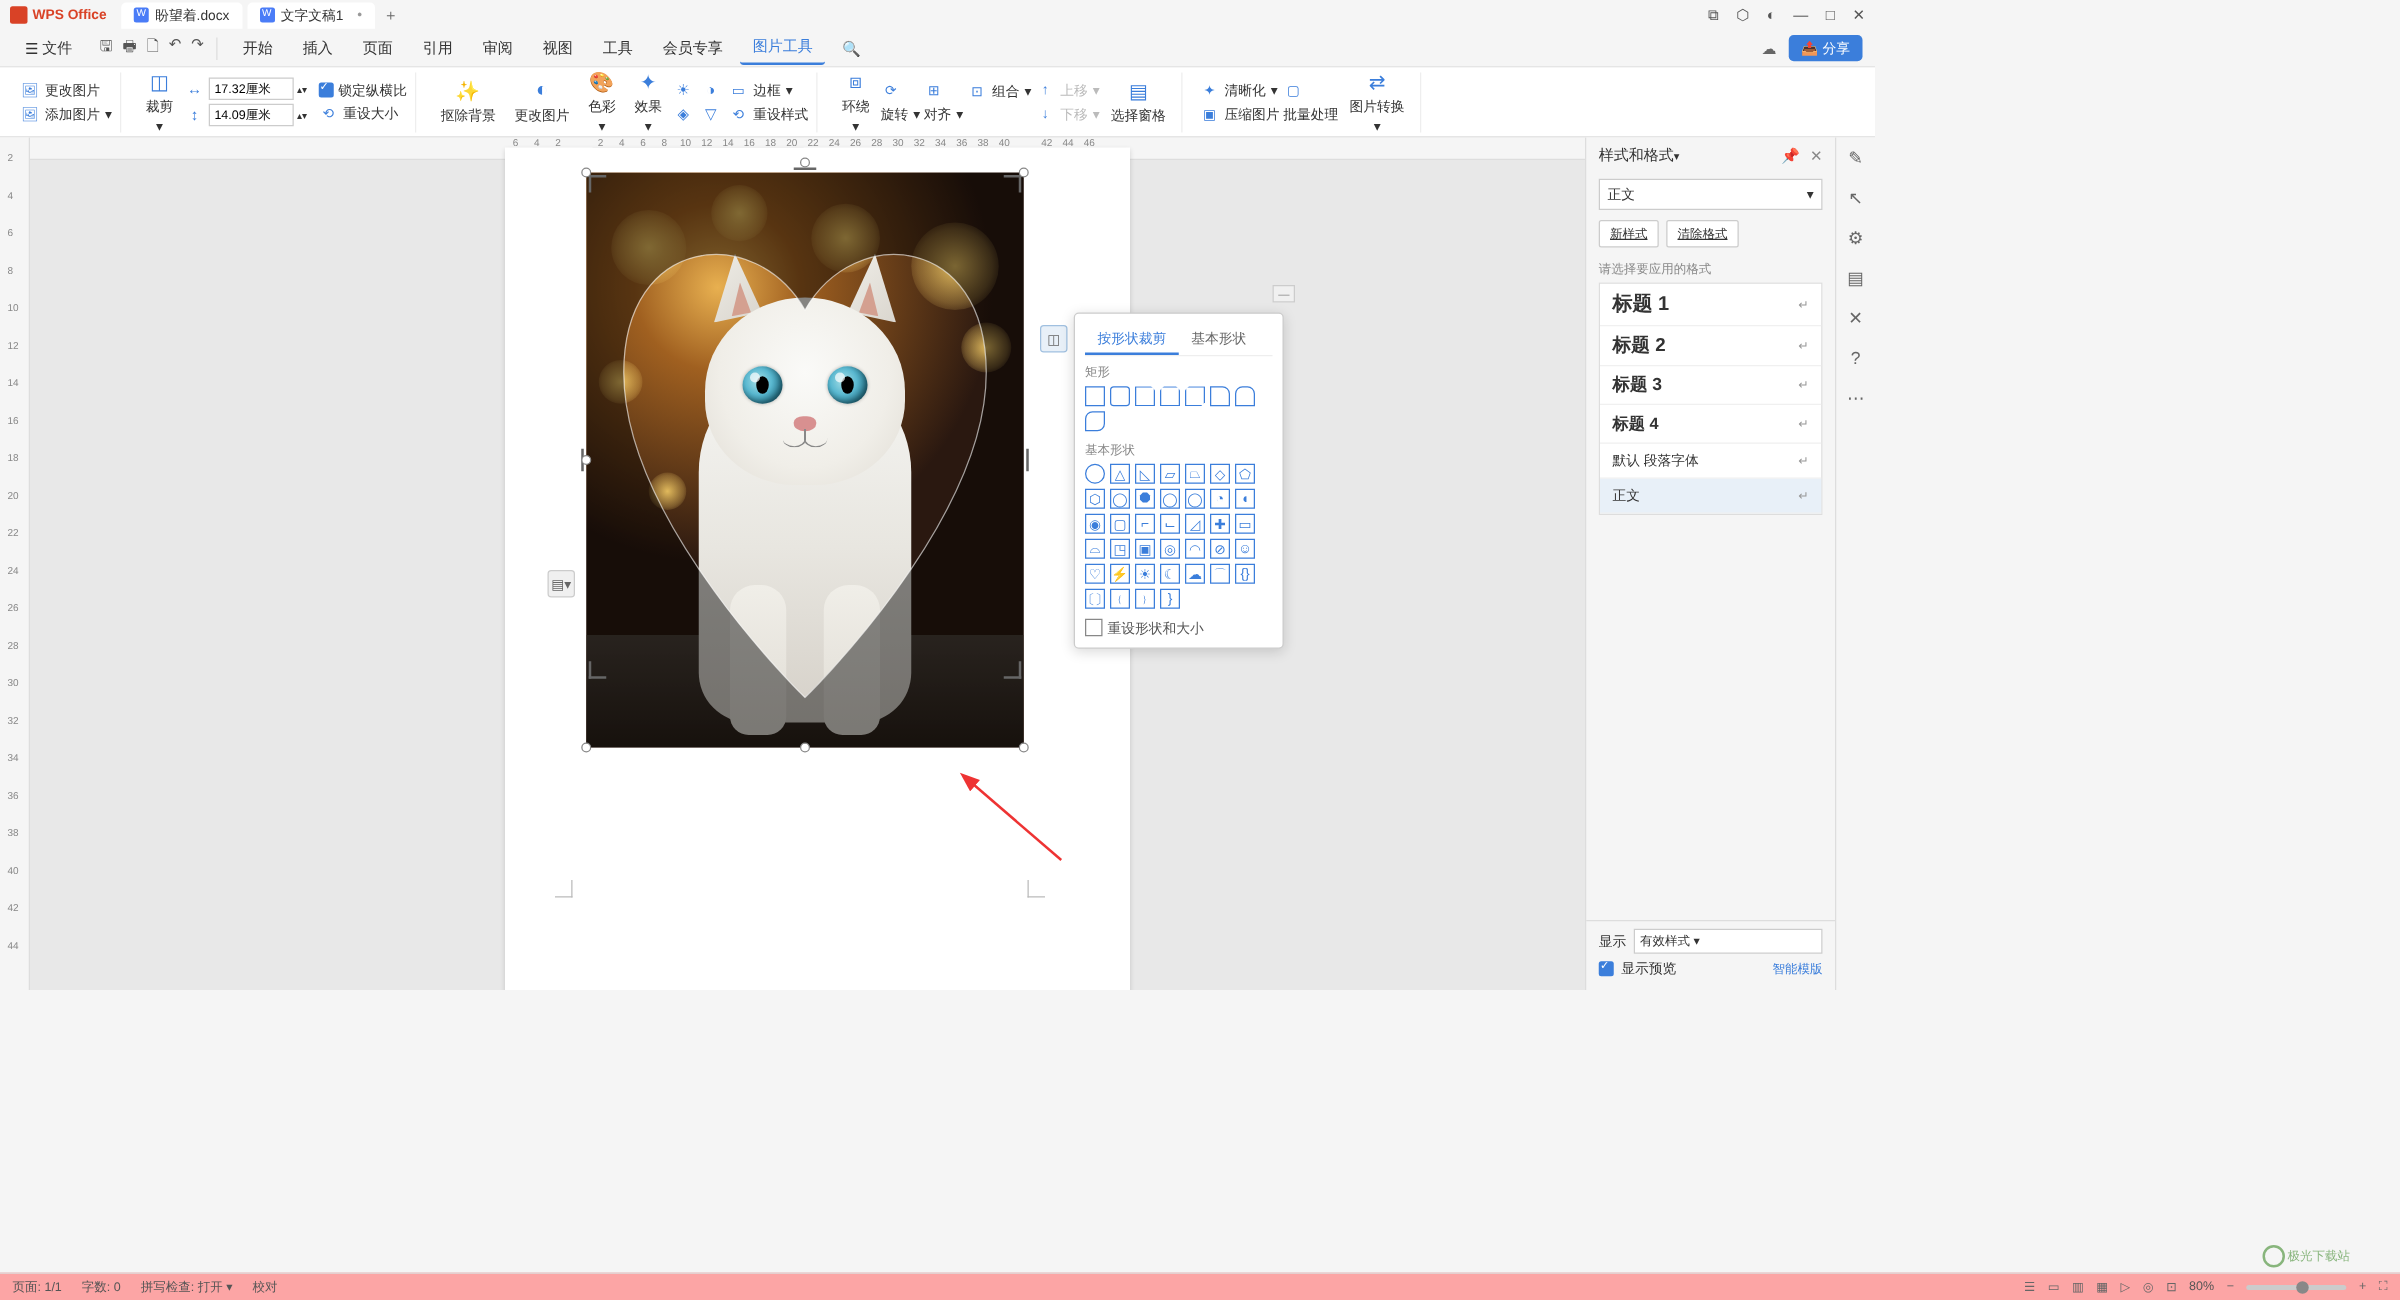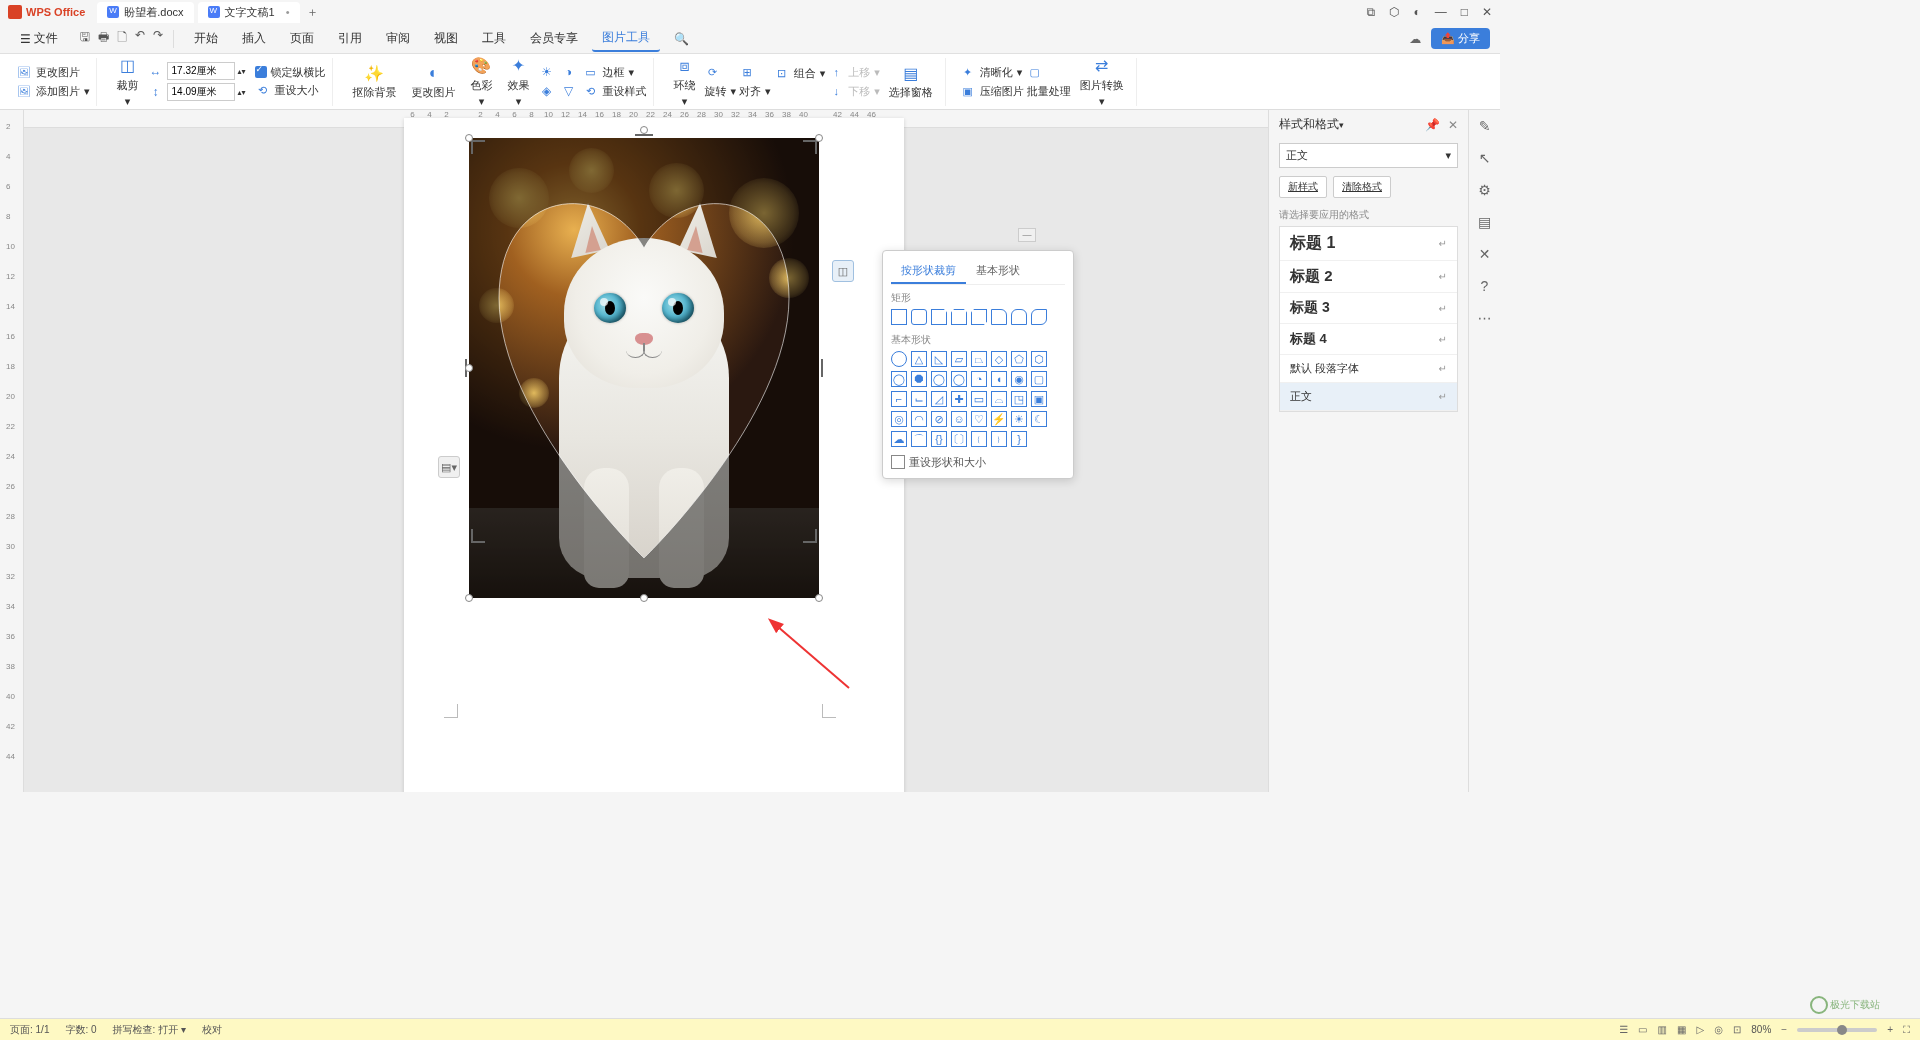--- a/index.html
+++ b/index.html
@@ -88,21 +88,21 @@
 
 .float-btn { position: absolute; width: 22px; height: 22px; background: #f0f0f0; border: 1px solid #ccc; border-radius: 3px; display: flex; align-items: center; justify-content: center; font-size: 11px; color: #666; cursor: pointer; }
 .float1 { left: 414px; top: 346px; }
 .float2 { left: 808px; top: 150px; background:#e8f0f8; border-color:#a0c0e0; }
 
 
 .arrow { position: absolute; left: 745px; top: 508px; pointer-events: none; }
 .arrow svg { overflow: visible; }
 
 
-.crop-popup { position: absolute; left: 835px; top: 140px; width: 192px; background: #fff; border: 1px solid #ccc; border-radius: 4px; box-shadow: 0 2px 10px rgba(0,0,0,0.15); padding: 8px; font-size: 11px; margin-left: 23px; }
+.crop-popup { position: absolute; left: 835px; top: 140px; width: 168px; background: #fff; border: 1px solid #ccc; border-radius: 4px; box-shadow: 0 2px 10px rgba(0,0,0,0.15); padding: 8px; font-size: 11px; }
 .crop-tabs { display: flex; border-bottom: 1px solid #eee; margin-bottom: 6px; }
 .crop-tab { padding: 4px 10px; cursor: pointer; color: #666; }
 .crop-tab.active { color: #3b7edb; border-bottom: 2px solid #3b7edb; }
 .crop-section { margin-bottom: 8px; }
 .crop-section-title { color: #888; font-size: 10px; margin-bottom: 4px; }
 .shape-grid { display: flex; flex-wrap: wrap; gap: 4px; }
 .shape-item { width: 16px; height: 16px; border: 1px solid #3b7edb; cursor: pointer; display: flex; align-items: center; justify-content: center; color: #3b7edb; font-size: 11px; }
 .reset-crop { display: flex; align-items: flex-start; gap: 4px; color: #555; cursor: pointer; margin-top: 6px; }
 .reset-crop .ico { width:14px; height:14px; border:1px solid #888; display:inline-block; }
 
@@ -129,21 +129,21 @@
 .footer-select { flex: 1; border: 1px solid #ccc; padding: 2px 4px; background: #fff; font-size: 10px; }
 .smart-tpl { color: #3b7edb; font-size: 10px; margin-left: auto; cursor: pointer; }
 
 
 .side-toolbar { width: 32px; background: #f5f5f5; border-left: 1px solid #ddd; display: flex; flex-direction: column; align-items: center; padding-top: 6px; gap: 12px; }
 .side-toolbar .tool { width: 20px; height: 20px; display: flex; align-items: center; justify-content: center; color: #666; cursor: pointer; font-size: 14px; }
 
 .collapse-btn { position: absolute; right: 232px; top: 118px; width: 18px; height: 14px; background: #f0f0f0; border: 1px solid #ccc; color: #888; font-size: 9px; display: flex; align-items: center; justify-content: center; cursor: pointer; }
 
 
-.status-bar { position: absolute; bottom: 0; left: 0; right: 0; height: 22px; background: #fef9c3; border-top: 1px solid #ddd; display: flex; align-items: center; padding: 0 10px; font-size: 10px; color: #555; gap: 16px; }
+.status-bar { position: absolute; bottom: 0; left: 0; right: 0; height: 22px; background: #fca5a5; border-top: 1px solid #ddd; display: flex; align-items: center; padding: 0 10px; font-size: 10px; color: #555; gap: 16px; }
 .status-right { margin-left: auto; display: flex; align-items: center; gap: 10px; }
 .status-right .sb-icon { cursor: pointer; color: #666; }
 .zoom-slider { width: 80px; height: 4px; background: #ccc; position: relative; border-radius: 2px; }
 .zoom-slider::after { content:""; position:absolute; left:50%; top:-3px; width:10px; height:10px; background:#888; border-radius:50%; }
 
 
 .watermark { position: absolute; right: 40px; bottom: 26px; opacity: 0.7; font-size: 10px; color: #5a9a4a; display:flex; align-items:center; gap:2px; }
 .watermark .wlogo { width:18px; height:18px; border:2px solid #5a9a4a; border-radius:50%; display:inline-block; position:relative; }
 .page-corner { position:absolute; width:14px; height:14px; border:1px solid #bbb; }
 </style>
@@ -548,20 +548,31 @@
         </div>
         <div class="style-item normal">
           <span>默认 段落字体</span>
           <span class="ret">↵</span>
         </div>
         <div class="style-item normal selected">
           <span>正文</span>
           <span class="ret">↵</span>
         </div>
       </div>
+    <div class="panel-footer">
+      <div class="footer-row">
+        <span>显示</span>
+        <div class="footer-select"><span>有效样式</span> ▾</div>
+      </div>
+      <div class="footer-row">
+        <span class="checkbox"></span>
+        <span>显示预览</span>
+        <span class="smart-tpl">智能模版</span>
+      </div>
+    </div>
   </div>
 
   <div class="side-toolbar">
     <div class="tool">✎</div>
     <div class="tool">↖</div>
     <div class="tool">⚙</div>
     <div class="tool">▤</div>
     <div class="tool">✕</div>
     <div class="tool">?</div>
     <div class="tool">⋯</div>

